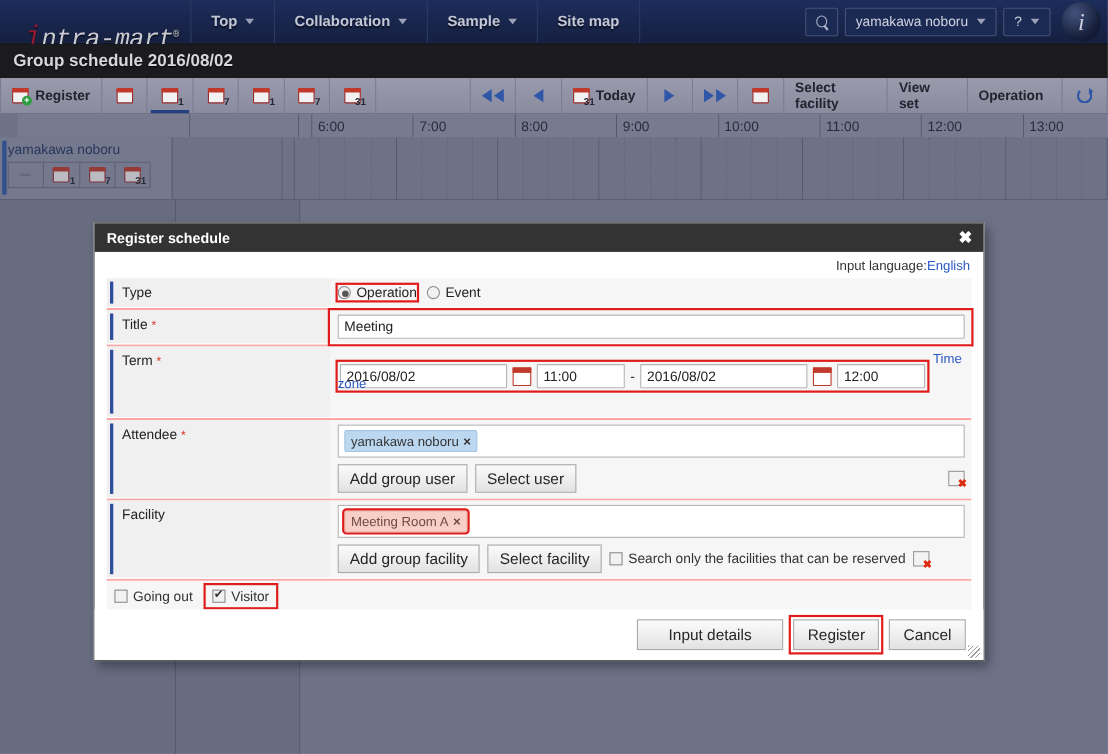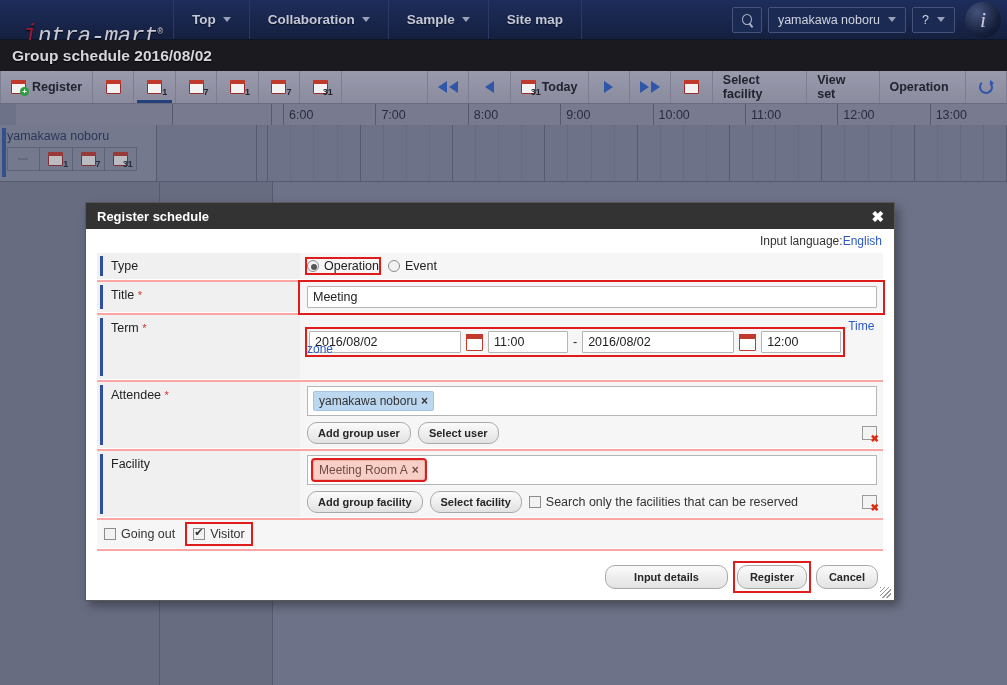--- a/index.html
+++ b/index.html
@@ -294,22 +294,22 @@
   .tag {
     display: inline-flex; align-items: center; gap: 4px;
     font-size: 12px; padding: 2px 5px; border-radius: 2px; color: #333;
   }
   .tag.user { background: #bcd7f0; border: 1px solid #a3c4e3; }
   .tag.fac  { background: #f7cfc6; border: 1px solid #eab6aa; color: #6f4b45; }
   .tag .x { font-weight: bold; cursor: pointer; font-size: 12px; }
 
   .gbtn {
     background: linear-gradient(180deg,#fbfbfb 0%, #e2e2e2 100%);
-    border: 1px solid #a9a9a9; border-radius: 10px;
-    font-size: 11px; font-weight: bold; color: #262626;
+    border: 1px solid #a9a9a9; border-radius: 0;
+    font-size: 14px; font-weight: normal; color: #262626;
     padding: 4px 10px; cursor: pointer; font-family: "Liberation Sans", sans-serif;
   }
   .tagbox {
     width: 100%; min-height: 30px; background: #fff;
     border: 1px solid #b5b5b5; padding: 3px 5px; display: flex; align-items: center;
   }
   .brokenimg {
     width: 15px; height: 14px; border: 1.5px solid #9a9a9a;
     background: #f3f3f3; position: relative; margin-left: auto;
   }
@@ -604,21 +604,21 @@
         <div style="display:flex;align-items:center;gap:7px;margin-top:6px">
           <button class="gbtn">Add group user</button>
           <button class="gbtn">Select user</button>
           <span class="brokenimg"></span>
         </div>
       </div>
     </div>
 
     <div class="frow">
       <div class="flabel" style="padding-bottom:36px">Facility</div>
-      <div class="fval" style="flex-direction:column;align-items:stretch">
+      <div class="fval" style="flex-direction:row;align-items:stretch">
         <div class="tagbox">
           <span class="tag fac hl">
             <span>Meeting Room A</span>
             <span class="x">×</span>
           </span>
         </div>
         <div style="display:flex;align-items:center;gap:7px;margin-top:6px">
           <button class="gbtn">Add group facility</button>
           <button class="gbtn">Select facility</button>
           <span class="cb-wrap">

